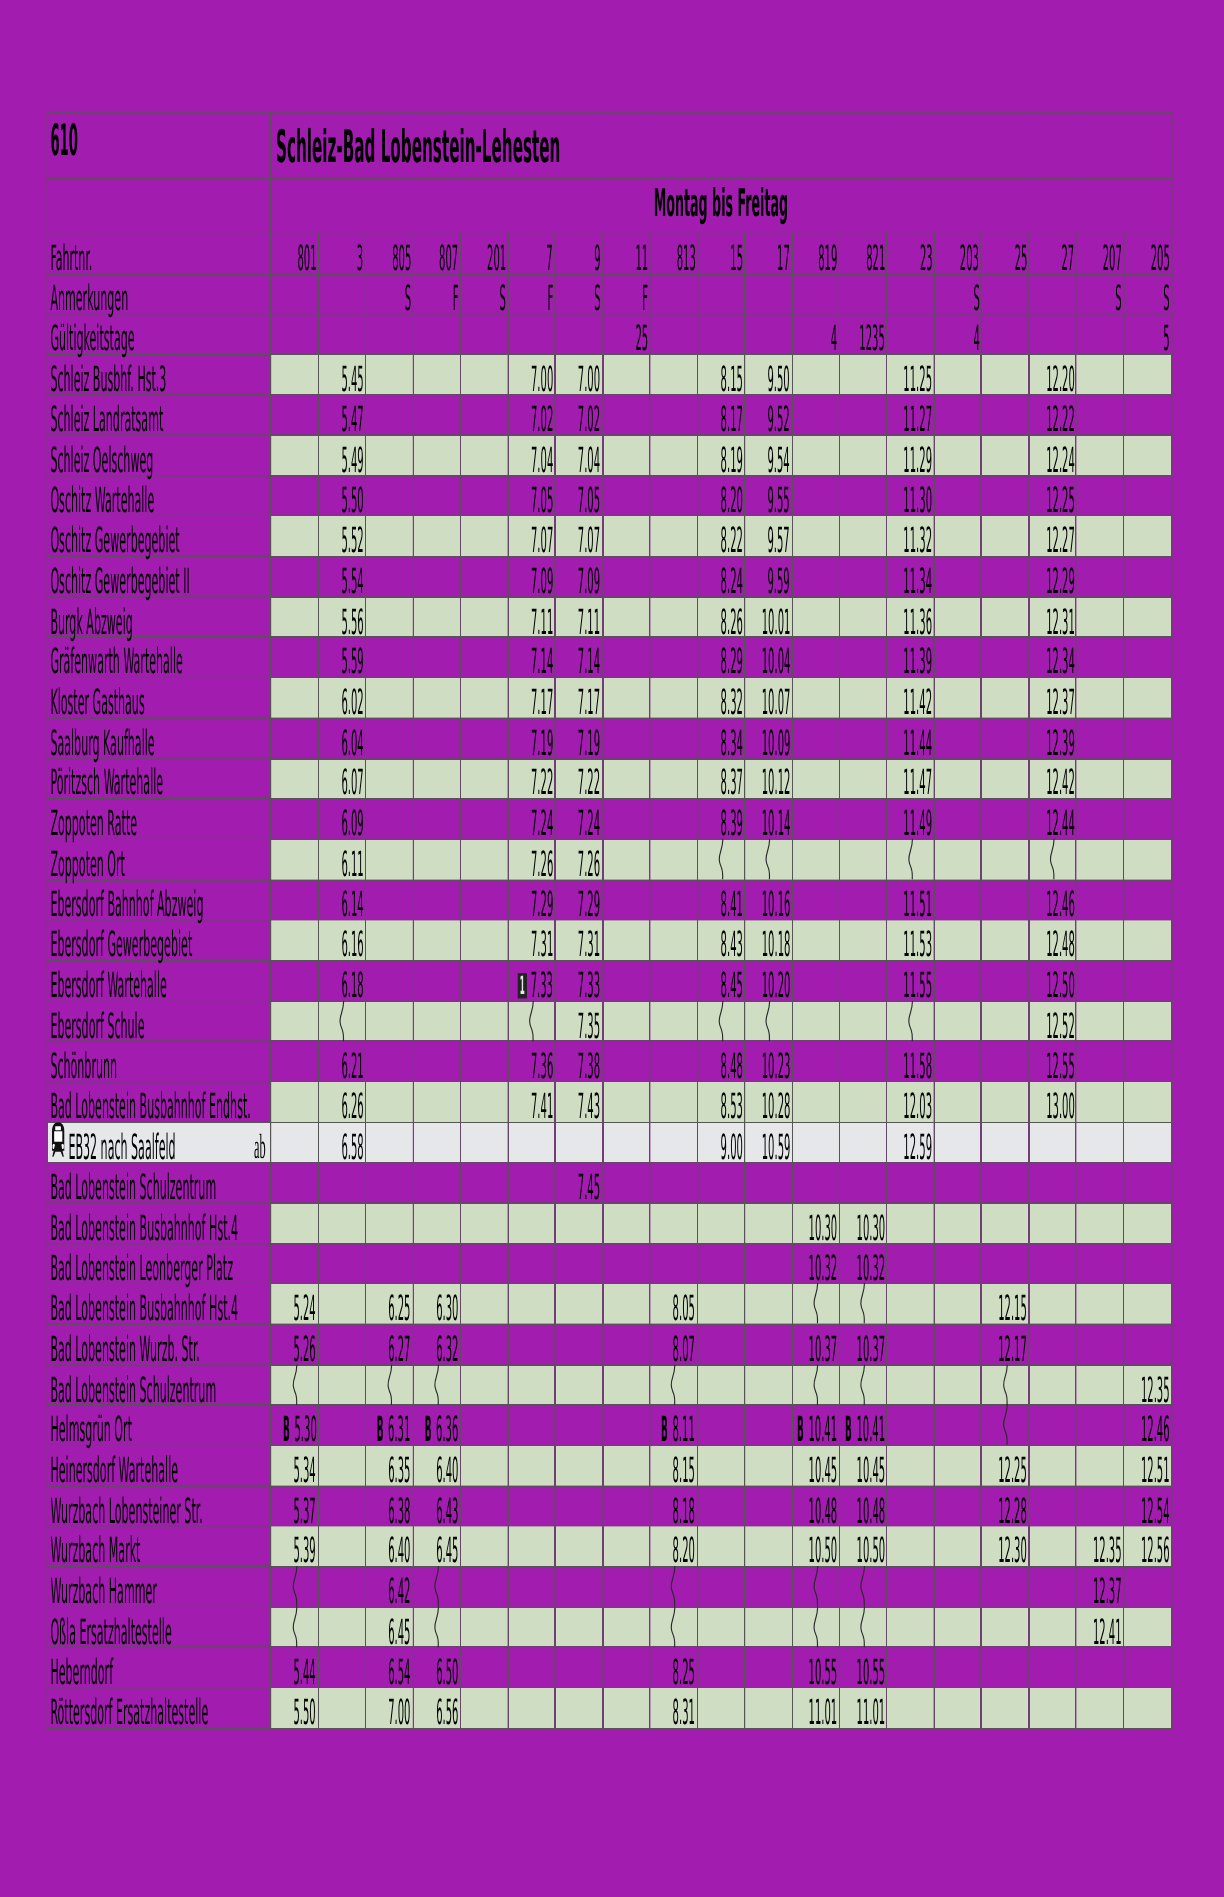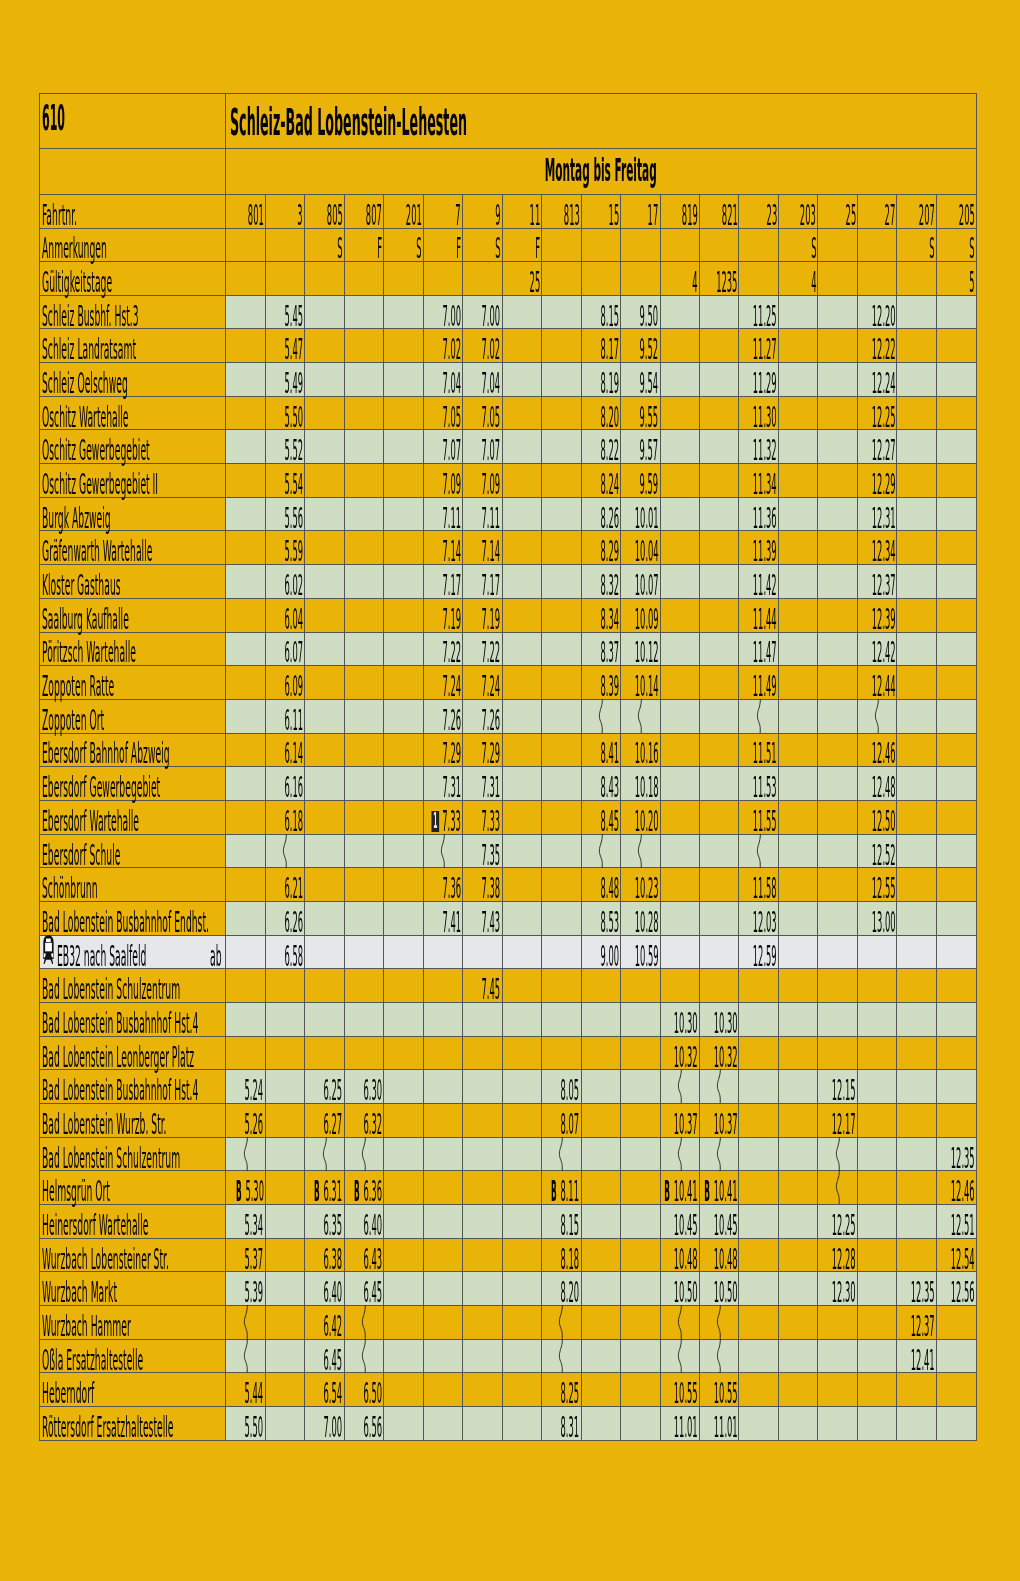--- a/index.html
+++ b/index.html
@@ -1,18 +1,18 @@
 <!DOCTYPE html>
 <html><head>
 <meta charset="utf-8">
 <title>610 Schleiz-Bad Lobenstein-Lehesten</title>
 <style>
   html,body{margin:0;padding:0;background:#fff;}
   body{width:1020px;height:1581px;font-family:"DejaVu Sans Condensed","DejaVu Sans",sans-serif;-webkit-font-smoothing:antialiased;}
-  #sheet{position:relative;width:1020px;height:1581px;overflow:hidden;background:#eab308;transform:translateZ(0);}
+  #sheet{position:relative;width:1020px;height:1581px;overflow:hidden;background:#a21caf;transform:translateZ(0);}
   table.tt{position:absolute;left:39px;top:93px;width:937.5px;border-collapse:collapse;table-layout:fixed;}
   table.tt td{border:1px solid #555;padding:0;vertical-align:bottom;box-sizing:border-box;}
   .lab{width:186.2px;}
   .dc{width:39.49px;}
   table.tt td{position:relative;}
   .titlerow td{height:54.5px;}
   .dayrow td{height:46.5px;}
   .hrow td{height:33.6px;}
   .brow td{height:33.68px;}
   .green{background:#cfdec2;}
@@ -20,21 +20,21 @@
   
   .sx,.sxl,.sxc{position:absolute;white-space:nowrap;line-height:1;font-size:29px;}
   .sx{right:1.2px;bottom:-2.3px;transform-origin:right bottom;transform:scaleX(0.32);}
   .sxl{left:1.6px;bottom:-2.3px;transform-origin:left bottom;transform:scaleX(0.354);}
   .sxc{left:0;right:0;bottom:-2.3px;text-align:center;transform:none;}
   .sxc > i{display:inline-block;font-style:normal;transform-origin:center bottom;transform:scaleX(0.354);}
   .numcell .sxl{font-size:36px;font-weight:bold;bottom:12px;left:1.6px;transform:scaleX(0.341);}
   .titlecell .sxl{font-size:37.4px;font-weight:bold;bottom:6.1px;left:4.3px;transform:scaleX(0.3766);}
   .daycell .sxc{font-size:31.8px;font-weight:bold;bottom:8.5px;}
   .daycell .sxc > i{transform:scaleX(0.369);}
-  .suffix{position:absolute;right:4.1px;bottom:-2.3px;line-height:1;font-size:29px;}
+  .suffix{position:absolute;right:4.1px;bottom:-2.3px;line-height:1;font-size:29px;font-family:Liberation Serif, serif;}
   .sq{position:absolute;left:50%;margin-left:-4.85px;bottom:-0.4px;}
   .tr{position:absolute;left:3.1px;bottom:3.2px;}
   .hasicon > .sxl{left:17px;}
   .suffix .sx{transform:scaleX(0.354);right:0;bottom:0;position:static;display:inline-block;}
   .bmark{font-weight:bold;display:inline-block;transform-origin:right bottom;transform:scaleX(0.89);margin-right:12px;}
   .boxnum{display:inline-block;background:#232323;color:#e8e8e8;font-weight:bold;font-size:21px;line-height:21.1px;height:21.1px;width:23.75px;text-align:center;vertical-align:baseline;margin-right:10px;position:relative;top:-3.3px;}
 </style>
 </head>
 <body>
 

